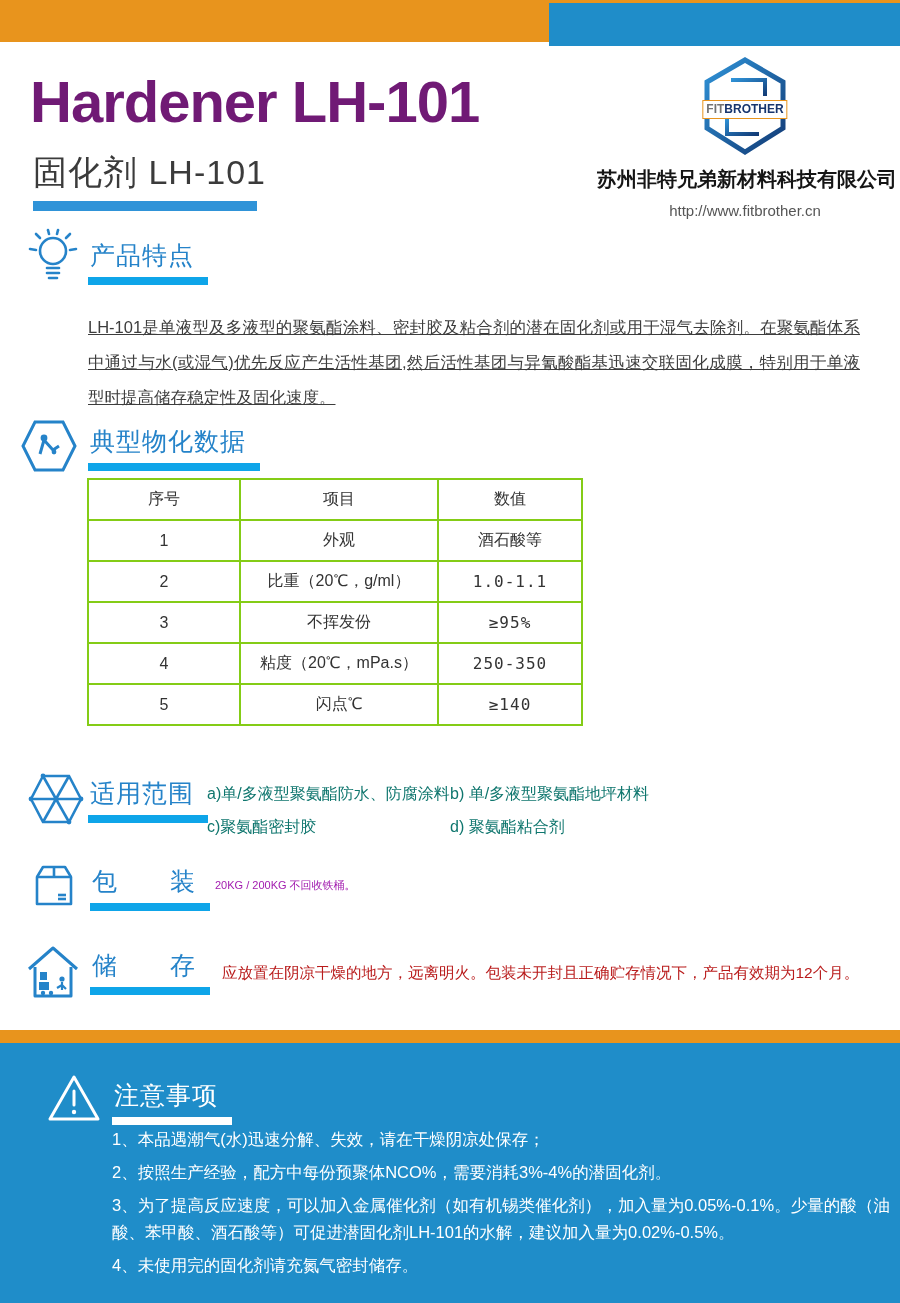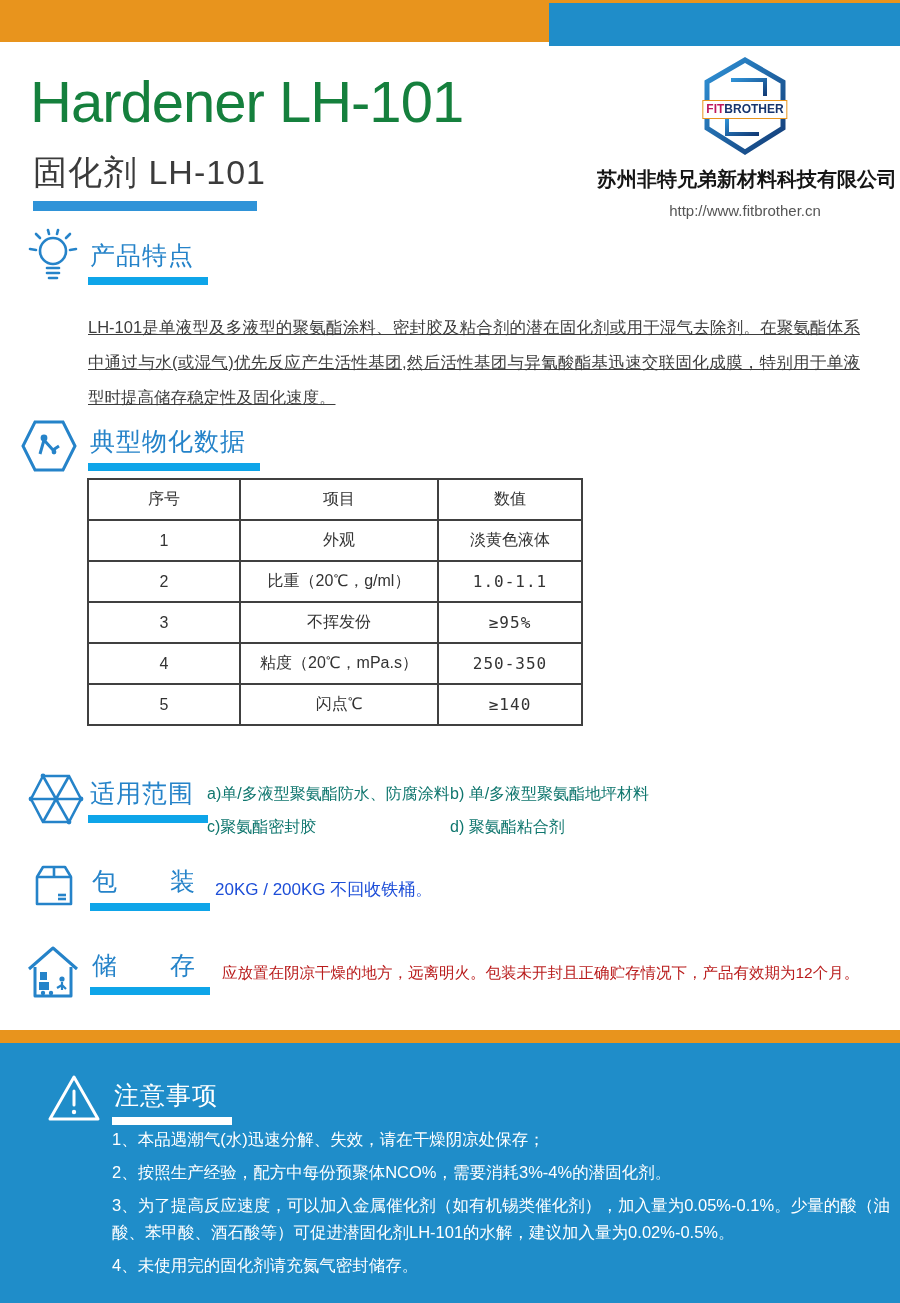--- a/index.html
+++ b/index.html
@@ -4,52 +4,52 @@
 <style>
   html,body{margin:0;padding:0;}
   body{background:#ffffff;font-family:"Liberation Sans",sans-serif;}
   .page{position:relative;width:900px;height:1303px;background:#ffffff;overflow:hidden;margin:0 auto;}
 
   
   .bar-orange{position:absolute;left:0;top:0;width:900px;height:42px;background:#E8941D;}
   .bar-blue{position:absolute;left:549px;top:3px;width:351px;height:43px;background:#1F8DC9;}
 
   
-  .title-en{position:absolute;left:30px;top:70px;margin:0;font-size:58px;font-weight:400;color:#15803d;letter-spacing:-1px;line-height:1.1;}
+  .title-en{position:absolute;left:30px;top:70px;margin:0;font-size:58px;font-weight:700;color:#701a75;letter-spacing:-1px;line-height:1.1;}
   .title-cn{position:absolute;left:33px;top:150px;font-size:34px;color:#3b3b3b;letter-spacing:1px;}
   .title-underline{position:absolute;left:33px;top:201px;width:224px;height:10px;background:#2F93D8;}
 
   .brand{position:absolute;left:597px;top:56px;width:296px;text-align:center;}
   .logo-wrap{position:relative;width:100px;height:102px;margin:0 auto;}
   .logo-label{position:absolute;left:50%;top:44px;transform:translateX(-50%);background:#ffffff;border:1px solid #E8941D;padding:1px 3px 2px 3px;font-size:12px;font-weight:700;white-space:nowrap;letter-spacing:0;}
-  .logo-fit{color:#be185d;}
+  .logo-fit{color:#737373;}
   .logo-brother{color:#17356E;}
   .company-name{margin-top:8px;font-size:20px;font-weight:700;color:#151515;white-space:nowrap;}
   .company-url{margin-top:9px;font-size:15px;color:#555555;}
 
   
   .sec-h{position:absolute;margin:0;font-size:25px;font-weight:400;color:#2583C9;letter-spacing:1px;padding:0 14px 7px 2px;border-bottom:8px solid #0ea5e9;line-height:1.2;}
   .sec-icon{position:absolute;}
 
   
   .features-body{position:absolute;left:88px;top:293px;width:772px;font-size:16.5px;line-height:35px;color:#3d3d3d;text-align:justify;text-decoration:underline;}
 
   
   .spec-table{position:absolute;left:87px;top:478px;border-collapse:collapse;}
-  .spec-table th,.spec-table td{border:2px solid #404040;height:39px;text-align:center;vertical-align:middle;font-weight:400;color:#333333;font-size:16px;padding:0 6px;}
+  .spec-table th,.spec-table td{border:2px solid #84cc16;height:39px;text-align:center;vertical-align:middle;font-weight:400;color:#333333;font-size:16px;padding:0 6px;}
   .col-no{width:152px;} .col-item{width:198px;} .col-val{width:144px;}
   .mono{font-family:"DejaVu Sans Mono",monospace;font-size:15px;letter-spacing:1px;}
 
   
   .scope-item{position:absolute;font-size:16px;color:#0f766e;white-space:nowrap;}
   .scope-a{left:207px;top:784px;} .scope-b{left:450px;top:784px;}
   .scope-c{left:207px;top:817px;} .scope-d{left:450px;top:817px;}
 
   
-  .pack-body{position:absolute;left:215px;top:878px;font-size:17px;color:#1d4ed8;white-space:nowrap;}
+  .pack-body{position:absolute;left:215px;top:878px;font-size:11px;color:#a21caf;white-space:nowrap;}
   .store-body{position:absolute;left:222px;top:963px;font-size:15.5px;color:#b91c1c;white-space:nowrap;}
 
   
   .strip-orange{position:absolute;left:0;top:1030px;width:900px;height:13px;background:#E8941D;}
   .footer{position:absolute;left:0;top:1043px;width:900px;height:260px;background:#1F8DC9;}
   .notes-h{color:#ffffff;border-bottom-color:#ffffff;left:112px;top:1080px;}
   .notes-list{position:absolute;left:112px;top:1126px;width:778px;color:#ffffff;font-size:16.5px;line-height:27px;}
   .notes-list .note{margin-bottom:6px;text-align:justify;}
 
   svg{display:block;}
@@ -122,21 +122,21 @@
       <tr>
         <th>序号</th>
         <th>项目</th>
         <th>数值</th>
       </tr>
     </thead>
     <tbody>
       <tr>
         <td>1</td>
         <td>外观</td>
-        <td>淡黄色液体</td>
+        <td>酒石酸等</td>
       </tr>
       <tr>
         <td>2</td>
         <td>比重（20℃，g/ml）</td>
         <td class="mono">1.0-1.1</td>
       </tr>
       <tr>
         <td>3</td>
         <td>不挥发份</td>
         <td class="mono">≥95%</td>

